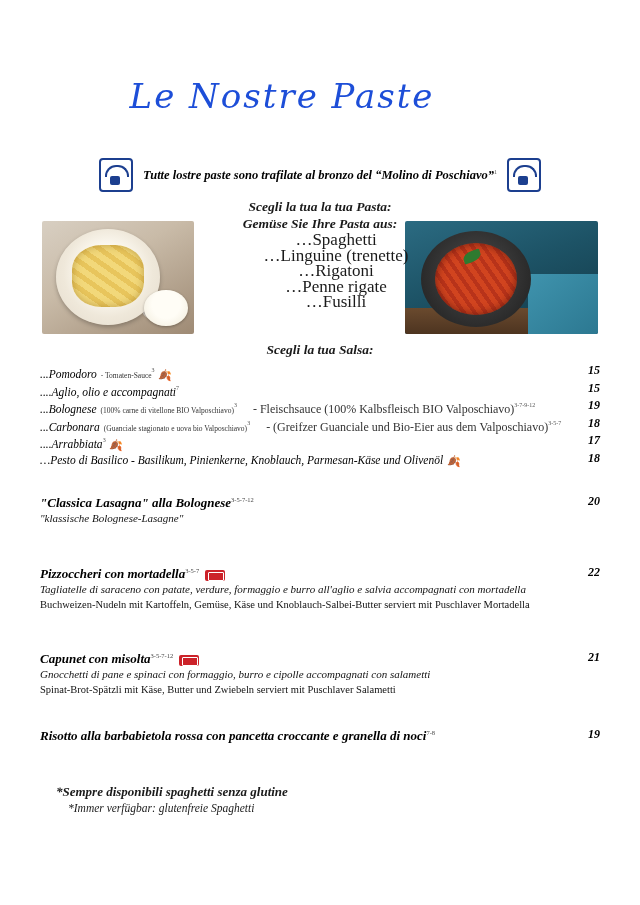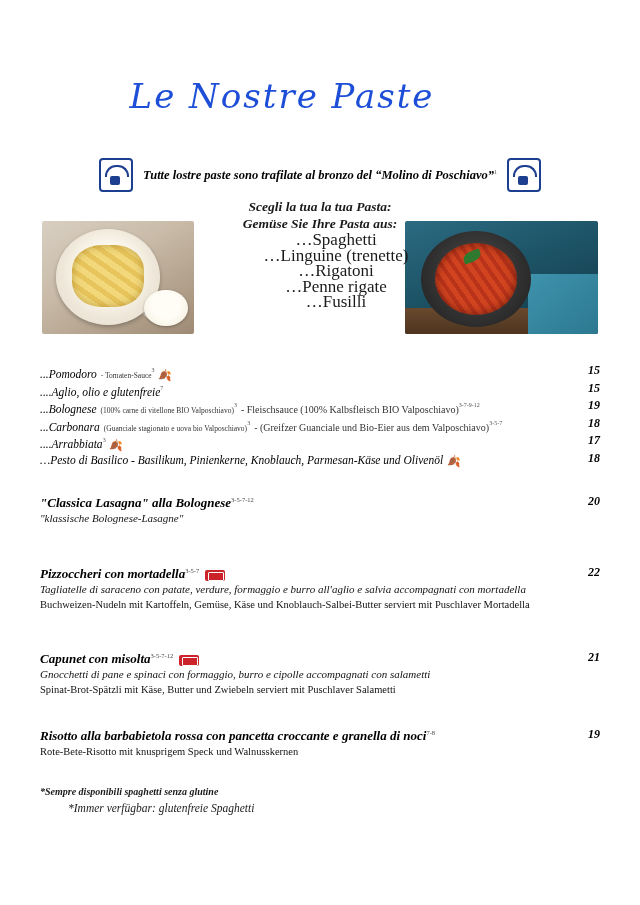--- a/index.html
+++ b/index.html
@@ -238,23 +238,24 @@
     font-size: 7.5px;
     color: #333;
   }
   .small-note-up {
     font-size: 6px;
     vertical-align: super;
     color: #555;
     font-style: normal;
   }
   .de-note {
-    font-size: 10px;
+    font-size: 12px;
     font-style: normal;
     color: #333;
+    margin-left: 12px;
   }
   .price {
     position: absolute;
     right: 0;
     top: 0;
     font-weight: bold;
     font-style: italic;
     font-size: 12px;
     color: #000;
     margin-left: 28px;
@@ -323,22 +324,23 @@
   
   .footer-note {
     position: absolute;
     left: 40px;
     top: 783px;
     width: 560px;
   }
   .footer-note .l1 {
     font-weight: bold;
     font-style: italic;
-    font-size: 10px;
+    font-size: 13px;
     line-height: 17px;
+    margin-left: 16px;
   }
   .footer-note .l2 {
     font-style: italic;
     font-size: 11.5px;
     line-height: 16px;
     margin-left: 28px;
   }
 </style>
 </head>
 <body>
@@ -372,32 +374,33 @@
   <div class="choose-pasta">
     <div class="h-it">Scegli la tua la tua Pasta:</div>
     <div class="h-de">Gemüse Sie Ihre Pasta aus:</div>
     <div class="opt">…Spaghetti</div>
     <div class="opt">…Linguine (trenette)</div>
     <div class="opt">…Rigatoni</div>
     <div class="opt">…Penne rigate</div>
     <div class="opt">…Fusilli</div>
   </div>
 
+  <div class="choose-sauce">Scegli la tua Salsa:</div>
 
   <div class="sauce-list">
 
     <div class="sauce-row">
       <span class="sauce-name">...Pomodoro</span>
       <span class="small-note">-  Tomaten-Sauce</span><span class="small-note-up">3</span>
       <span class="veg">🍂</span>
       <span class="price">15</span>
     </div>
 
     <div class="sauce-row">
-      <span class="sauce-name">....Aglio, olio e glutenfreie</span><span class="small-note-up">7</span>
+      <span class="sauce-name">....Aglio, olio e accompagnati</span><span class="small-note-up">7</span>
       <span class="price">15</span>
     </div>
 
     <div class="sauce-row">
       <span class="sauce-name">...Bolognese</span>
       <span class="small-note">(100% carne di vitellone BIO Valposchiavo)</span><span class="small-note-up">3</span>
       <span class="de-note">-  Fleischsauce (100% Kalbsfleisch BIO Valposchiavo)</span><span class="small-note-up">3-7-9-12</span>
       <span class="price">19</span>
     </div>
 
@@ -448,21 +451,20 @@
     </div>
     <div class="dish-sub-it">Gnocchetti di pane e spinaci con formaggio, burro e cipolle accompagnati con salametti</div>
     <div class="dish-sub-de">Spinat-Brot-Spätzli mit Käse, Butter und Zwiebeln serviert mit Puschlaver Salametti</div>
   </div>
 
   <div class="dish" style="top:725px;">
     <div class="dish-title">
       <span>Risotto alla barbabietola rossa con pancetta croccante e granella di noci</span><span class="allerg">7-8</span>
       <span class="price">19</span>
     </div>
-    <div class="dish-sub-de">Rote-Bete-Risotto mit knusprigem Speck und Walnusskernen</div>
   </div>
 
   <div class="footer-note">
     <div class="l1">*Sempre disponibili spaghetti senza glutine</div>
     <div class="l2">*Immer verfügbar: glutenfreie Spaghetti</div>
   </div>
 
 </div>
 
 </body></html>

